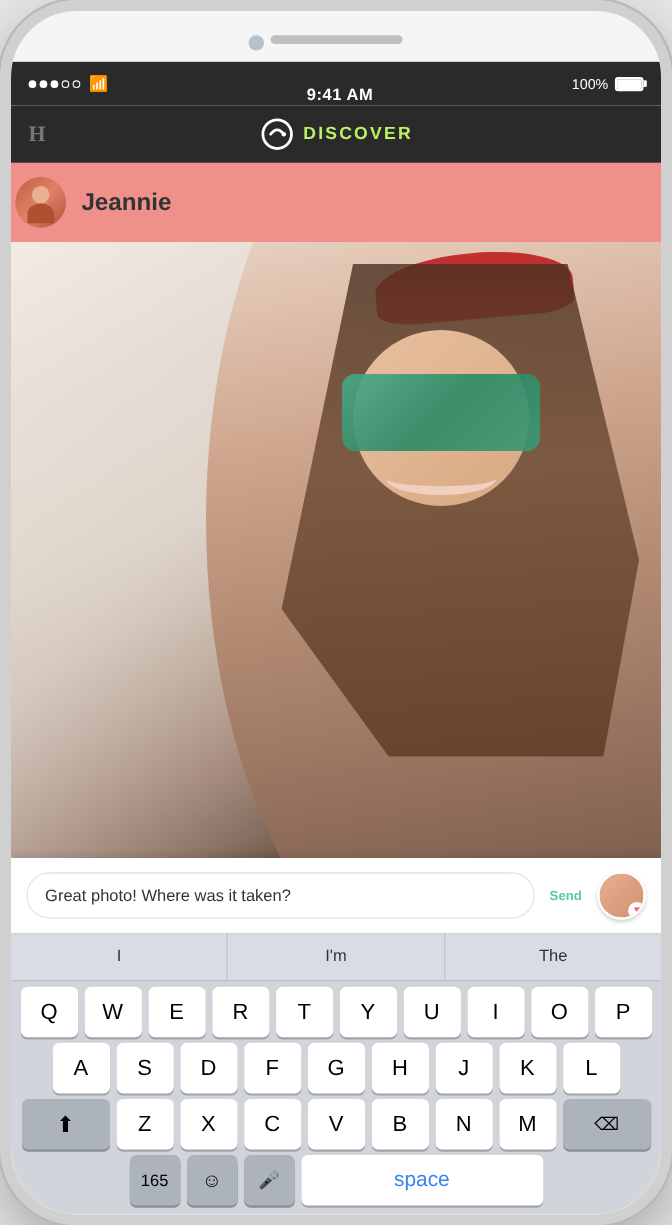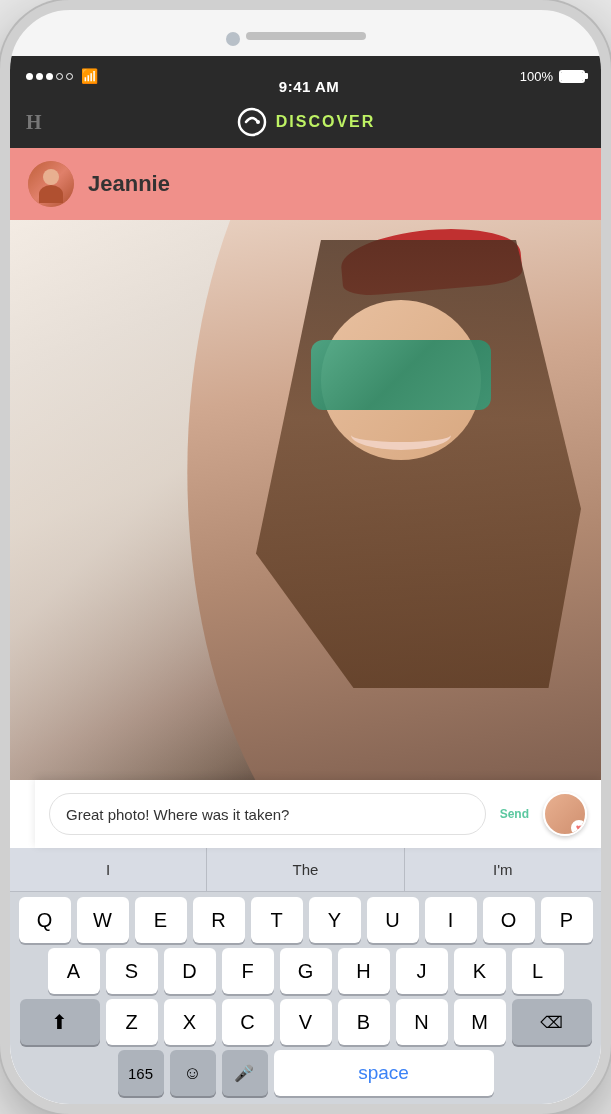--- a/index.html
+++ b/index.html
@@ -171,21 +171,21 @@
       font-size: 16px;
       font-weight: 700;
       letter-spacing: 2px;
     }
 
     
     .profile-header {
       background: #f0908a;
       display: flex;
       align-items: center;
-      padding: 14px 18px;
+      padding: 14px 4px;
       flex-shrink: 0;
       height: 72px;
     }
     .profile-avatar {
       width: 46px;
       height: 46px;
       border-radius: 50%;
       overflow: hidden;
       margin-right: 14px;
       flex-shrink: 0;
@@ -325,21 +325,20 @@
     .message-area {
       background: rgba(255,255,255,0.95);
       padding: 12px 14px;
       display: flex;
       align-items: center;
       gap: 10px;
       flex-shrink: 0;
       position: relative;
       z-index: 10;
       box-shadow: 0 -2px 8px rgba(0,0,0,0.1);
-      margin-left: 25px;
     }
     .message-input-box {
       flex: 1;
       background: white;
       border: 1.5px solid #e0e0e0;
       border-radius: 22px;
       padding: 10px 16px;
       font-size: 15px;
       color: #333;
       outline: none;
@@ -547,22 +546,22 @@
     <div class="message-area">
       <input class="message-input-box" type="text" value="Great photo! Where was it taken?" style="">
       <button class="send-button">Send</button>
       <div class="sender-avatar"></div>
     </div>
 
     <div class="keyboard">
 
       <div class="word-suggestions">
         <div class="suggestion">I</div>
+        <div class="suggestion">I'm</div>
         <div class="suggestion">The</div>
-        <div class="suggestion">I'm</div>
       </div>
 
       <div class="key-row">
         <div class="key">Q</div>
         <div class="key">W</div>
         <div class="key">E</div>
         <div class="key">R</div>
         <div class="key">T</div>
         <div class="key">Y</div>
         <div class="key">U</div>

